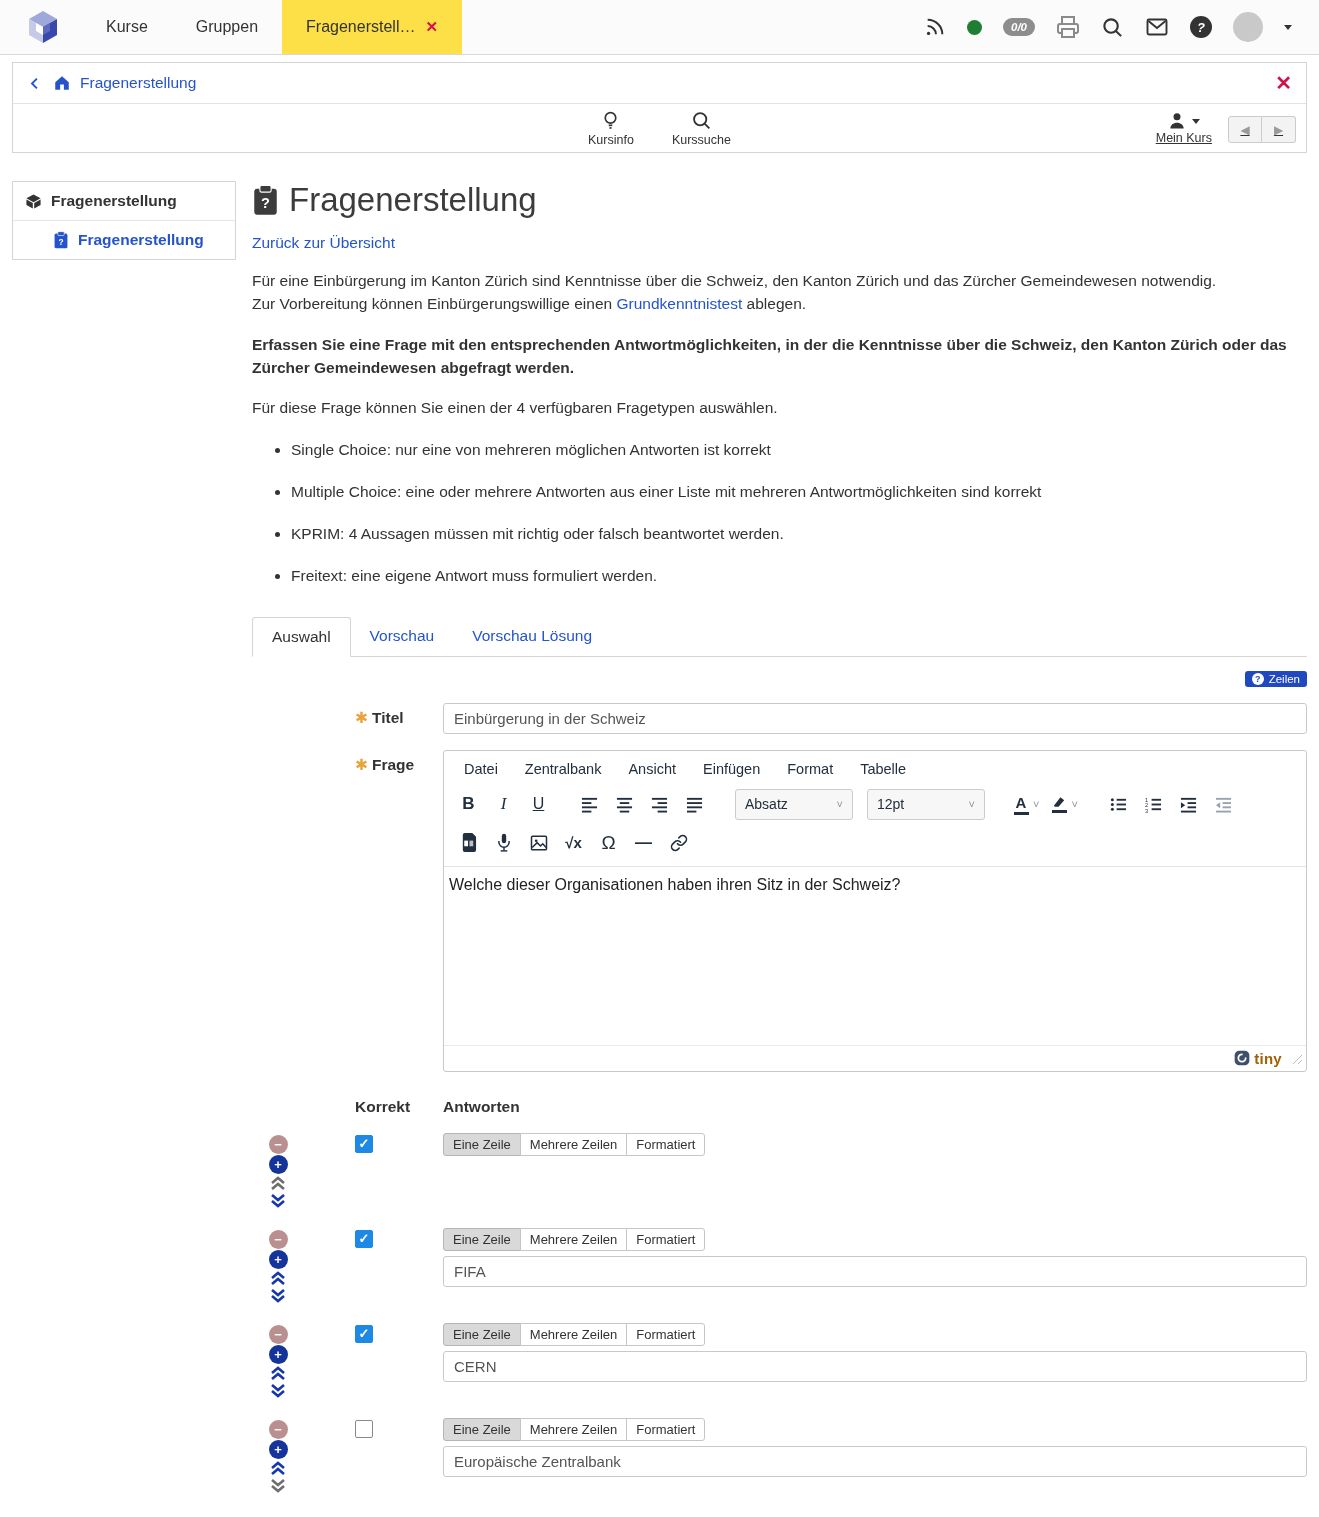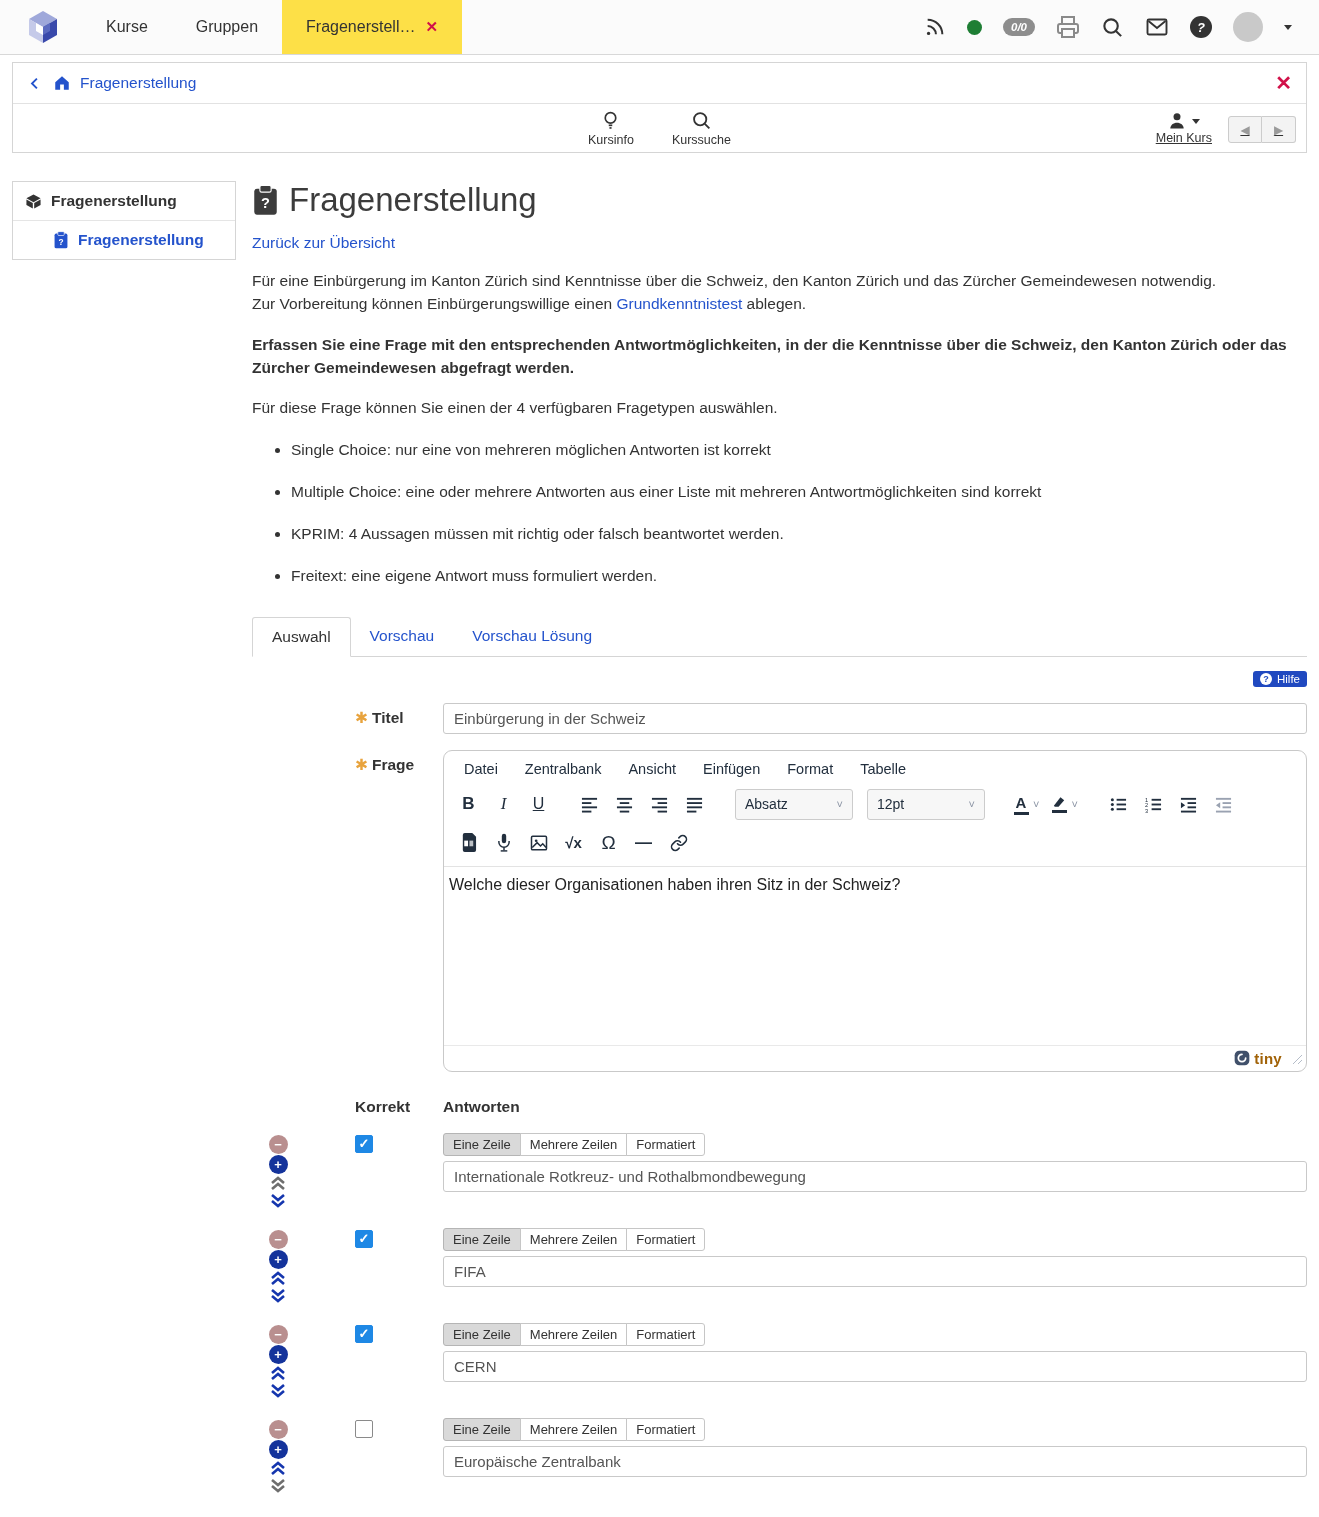--- a/index.html
+++ b/index.html
@@ -64,21 +64,21 @@
   .help-row { display:flex; justify-content:flex-end; margin-bottom:10px; }
   .help-badge { display:flex; align-items:center; gap:5px; background:#2049c0; color:#fff; font-size:11.5px; border-radius:3px; padding:2px 7px; cursor:pointer; }
   .help-q { width:12px; height:12px; border-radius:50%; background:#fff; color:#2049c0; font-size:9px; font-weight:bold; display:flex; align-items:center; justify-content:center; }
 
   .form-row { display:flex; margin-top:16px; }
   .form-label { width:191px; flex-shrink:0; padding-left:103px; padding-top:6px; font-weight:bold; white-space:nowrap; }
   .req { color:#e8a33d; margin-right:4px; font-weight:normal; }
   .text-input { flex:1; height:31px; border:1px solid #c9c9c9; border-radius:3px; padding:0 10px; font-size:15px; color:#555; font-family:"Liberation Sans", sans-serif; background:#fff; }
 
   
-  .editor { flex:1; border:1px solid #c9c9c9; border-radius:9px; display:flex; flex-direction:column; min-width:0;justify-content:space-between; }
+  .editor { flex:1; border:1px solid #c9c9c9; border-radius:3px; display:flex; flex-direction:column; min-width:0;justify-content:space-between; }
   .mce-menubar { display:flex; gap:27px; padding:10px 10px 8px 20px; font-size:14.5px; color:#222f3e; }
   .mce-menubar span { cursor:pointer; }
   .mce-toolbar { display:flex; align-items:center; padding:4px 8px; gap:2px; }
   .mce-toolbar.row2 { border-bottom:1px solid #e3e3e3; padding-bottom:8px; }
   .tb-btn { width:33px; height:30px; display:flex; align-items:center; justify-content:center; border-radius:3px; cursor:pointer; color:#222f3e; }
   .tb-btn.bold { font-weight:bold; font-size:17px; }
   .tb-btn.italic { font-style:italic; font-size:17px; font-family:"Liberation Serif", serif; }
   .tb-btn.under { text-decoration:underline; font-size:16px; }
   .tb-gap { width:14px; }
   .tb-select { width:118px; height:31px; border:1px solid #ccc; background:#f7f7f7; border-radius:3px; display:flex; align-items:center; justify-content:space-between; padding:0 9px; font-size:14px; color:#222f3e; margin:0 6px; cursor:pointer; }
@@ -272,21 +272,21 @@
       <div class="tab active">Auswahl</div>
       <div class="tab">Vorschau</div>
       <div class="tab">Vorschau Lösung</div>
     </div>
 
     
     <div class="panel">
       <div class="help-row">
         <div class="help-badge">
           <span class="help-q">?</span>
-          <span>Hilfe</span>
+          <span>Zeilen</span>
         </div>
       </div>
 
       <div class="form-row">
         <div class="form-label">
           <span class="req">✱</span><span>Titel</span>
         </div>
         <input class="text-input" type="text" value="Einbürgerung in der Schweiz" style="">
       </div>
 
@@ -486,21 +486,20 @@
             </svg>
         </div>
         <span class="checkbox checked"></span>
         <div class="line-type-row">
           <div class="btn-group">
             <span class="bg-btn active">Eine Zeile</span>
             <span class="bg-btn">Mehrere Zeilen</span>
             <span class="bg-btn">Formatiert</span>
           </div>
         </div>
-        <div class="answer-input-wrap"><input class="answer-input" type="text" value="Internationale Rotkreuz- und Rothalbmondbewegung" style=""></div>
       </div>
 
       <div class="answer-row">
         <div class="row-controls">
           <span class="ctl-circle ctl-minus">−</span>
           <span class="ctl-circle ctl-plus">+</span>
           <svg class="chev" width="18" height="15" viewBox="0 0 18 15" fill="none" stroke="#1536ae" stroke-width="2.6">
               <polyline points="3,7 9,2 15,7"></polyline>
               <polyline points="3,13 9,8 15,13"></polyline>
             </svg>

